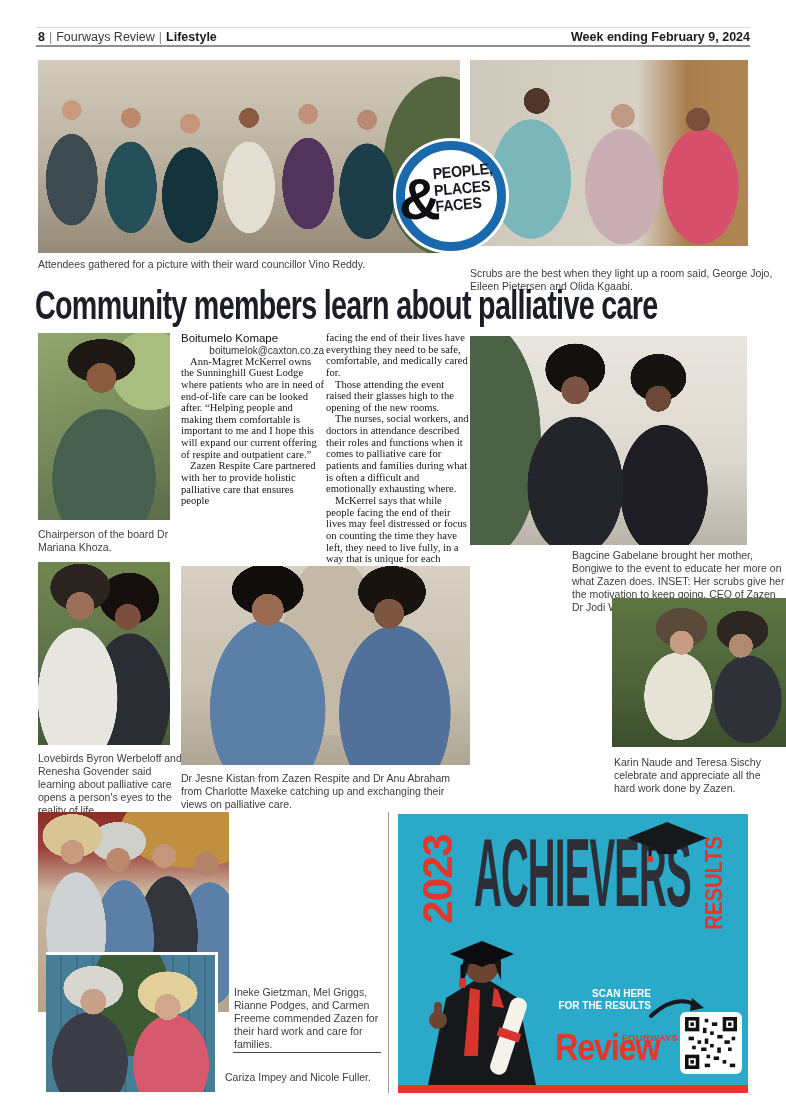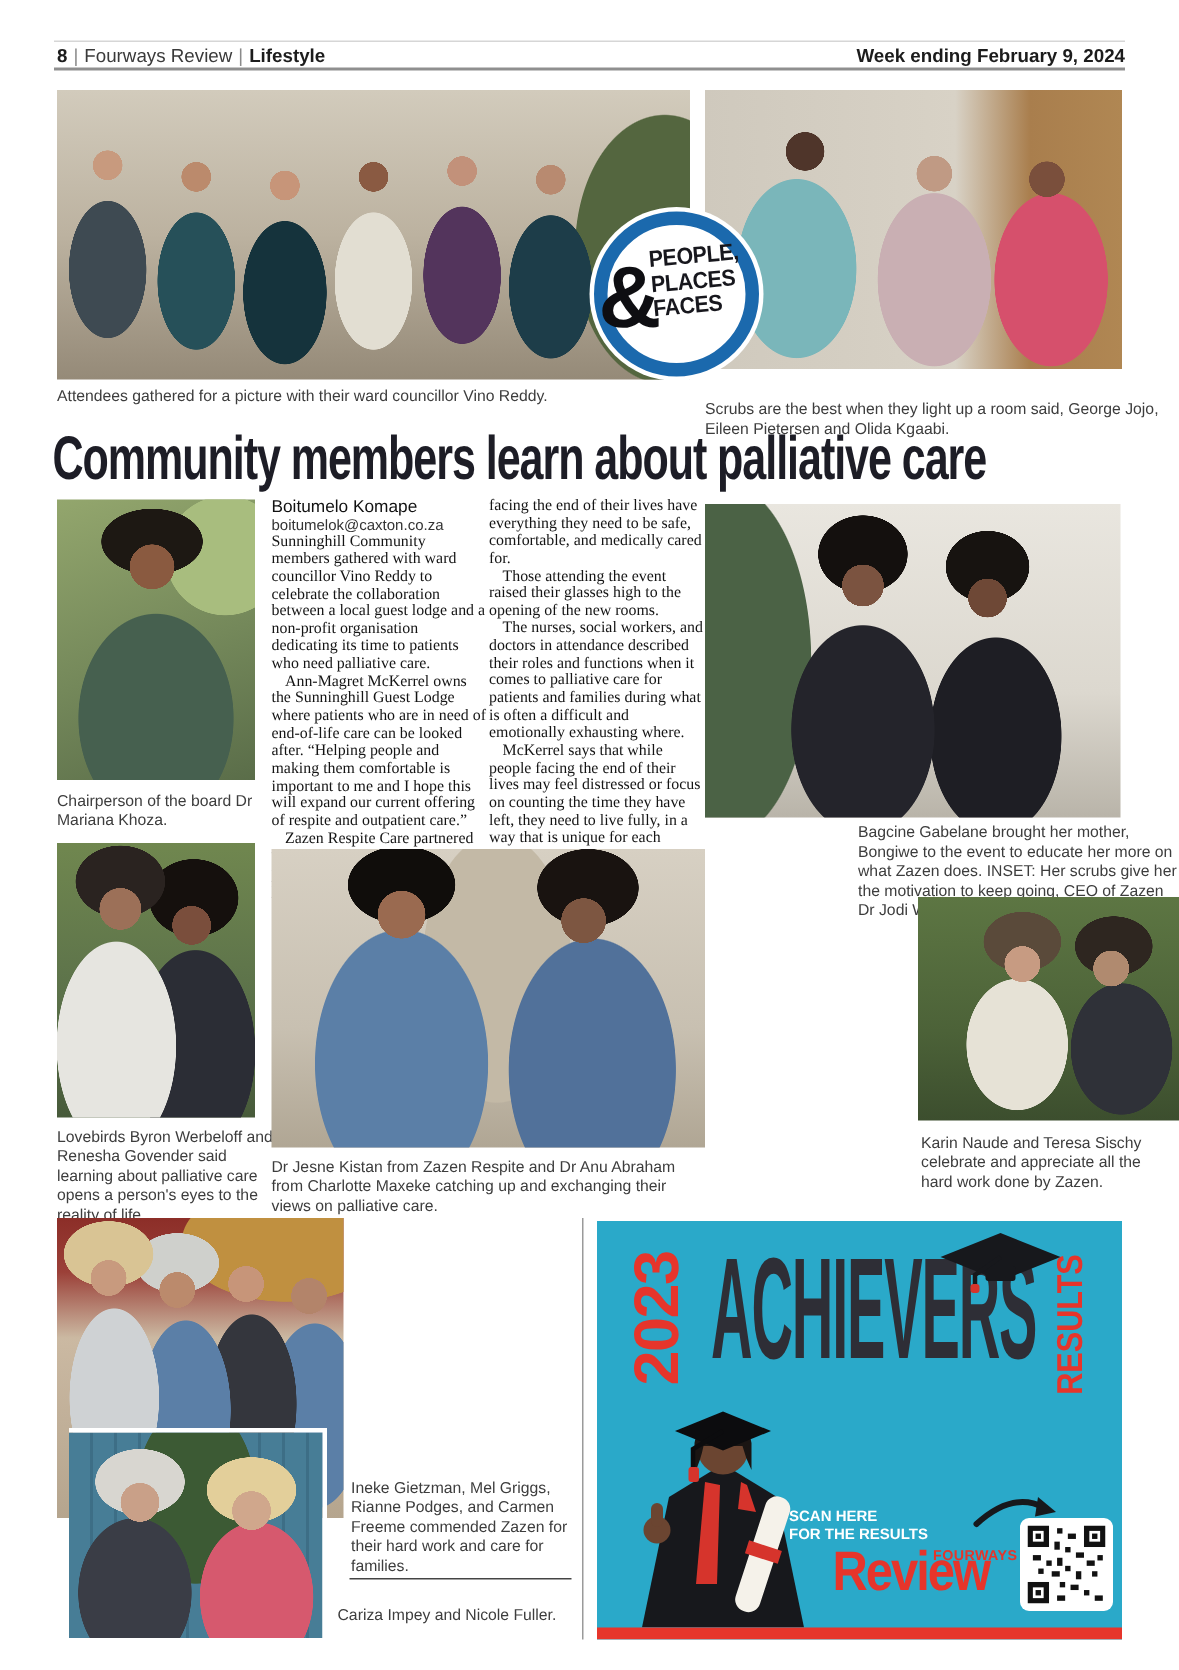--- a/index.html
+++ b/index.html
@@ -18,21 +18,21 @@
   .caption{position:absolute;font-size:10.5px;line-height:1.24;color:#3d3d3d;}
   
   .headline{position:absolute;left:35px;top:282px;font-size:41px;font-weight:bold;letter-spacing:-1px;
             color:#1d1d26;white-space:nowrap;transform:scaleX(0.70);transform-origin:left top;}
   
   .col{position:absolute;width:143px;font-family:"Liberation Serif",serif;font-size:10.6px;
        line-height:1.10;color:#141414;}
   .col p{margin:0;}
   .col p.ind{text-indent:9px;}
   .byline-name{font-family:"Liberation Sans",sans-serif;font-size:11.5px;color:#111;margin:0;}
-  .byline-email{font-family:"Liberation Sans",sans-serif;font-size:10px;color:#333;margin:0 0 11px 0;}
+  .byline-email{font-family:"Liberation Sans",sans-serif;font-size:10px;color:#333;margin:0 0 11px 0;text-align:right;}
   
   .badge{position:absolute;left:396px;top:141px;width:110px;height:110px;border-radius:50%;
          background:#fff;border:9px solid #1b69ad;box-sizing:border-box;box-shadow:0 0 0 3px #fff;z-index:6;}
   .badge-amp{position:absolute;left:-6px;top:20px;font-size:58px;font-weight:bold;color:#0e0e12;line-height:1;}
   .badge-lines{position:absolute;left:27px;top:16px;transform:rotate(-5deg) scaleX(0.92);
                transform-origin:left top;font-weight:bold;color:#17171d;font-size:15.5px;
                line-height:16.5px;letter-spacing:-0.3px;}
   
   .rule-mid{left:233px;top:1052px;width:148px;height:1px;background:#444;}
   .rule-vert{left:388px;top:812px;width:1px;height:281px;background:#9a9a9a;}
@@ -43,22 +43,22 @@
            font-size:42px;font-weight:bold;color:#e6352b;text-align:center;line-height:46px;letter-spacing:-1px;}
   .ad-title{position:absolute;left:76px;top:22px;font-size:96px;font-weight:bold;color:#2e2e36;
             line-height:0.78;white-space:nowrap;transform:scaleX(0.40);transform-origin:left top;letter-spacing:-2px;}
   .ad-results{position:absolute;left:256px;top:56px;width:120px;height:26px;
               transform:rotate(-90deg) scaleX(0.85);font-size:24px;font-weight:bold;color:#e6352b;
               text-align:center;line-height:26px;}
   .ad-cap{position:absolute;left:226px;top:2px;z-index:3;}
   .ad-msg{position:absolute;left:142px;top:106px;width:202px;height:80px;background:#e6352b;
           border-radius:18px;color:#fff;font-weight:bold;text-align:center;display:flex;
           flex-direction:column;justify-content:center;font-size:13.5px;line-height:17px;letter-spacing:-0.2px;}
-  .ad-scan{position:absolute;left:128px;top:192px;width:125px;color:#fff;font-weight:bold;
-           font-size:10px;line-height:12px;text-align:left;}
+  .ad-scan{position:absolute;left:128px;top:174px;width:125px;color:#fff;font-weight:bold;
+           font-size:10px;line-height:12px;text-align:right;}
   .ad-arrow{position:absolute;left:250px;top:178px;}
   .ad-qr{position:absolute;left:282px;top:198px;width:62px;height:62px;background:#fff;border-radius:6px;
          display:flex;align-items:center;justify-content:center;}
   .ad-brand{position:absolute;left:157px;top:215px;font-size:37px;font-weight:bold;color:#e6352b;
             letter-spacing:-1.5px;transform:scaleX(0.88);transform-origin:left top;line-height:1;}
   .ad-brand-sub{position:absolute;left:224px;top:218px;font-size:9.5px;font-weight:bold;color:#e6352b;
                 letter-spacing:0.3px;}
   .ad-grad{position:absolute;left:2px;top:122px;}
   
   .ph-attendees{background:
@@ -175,21 +175,20 @@
   <div class="caption" style="left:470px;top:250px;width:314px;margin-top:17px;">Scrubs are the best when they light up a room said, George Jojo, Eileen Pietersen and Olida Kgaabi.</div>
 
   <div class="headline">Community members learn about palliative care</div>
 
   <div class="photo ph-khoza" style="left:38px;top:333px;width:132px;height:187px;"></div>
   <div class="caption" style="left:38px;top:528px;width:142px;">Chairperson of the board Dr Mariana Khoza.</div>
 
   <div class="col" style="left:181px;top:332px;">
     <p class="byline-name">Boitumelo Komape</p>
     <p class="byline-email">boitumelok@caxton.co.za</p>
-    <p>Sunninghill Community members gathered with ward councillor Vino Reddy to celebrate the collaboration between a local guest lodge and a non-profit organisation dedicating its time to patients who need palliative care.</p>
     <p class="ind">Ann-Magret McKerrel owns the Sunninghill Guest Lodge where patients who are in need of end-of-life care can be looked after. “Helping people and making them comfortable is important to me and I hope this will expand our current offering of respite and outpatient care.”</p>
     <p class="ind">Zazen Respite Care partnered with her to provide holistic palliative care that ensures people</p>
   </div>
   <div class="col" style="left:326px;top:332px;">
     <p>facing the end of their lives have everything they need to be safe, comfortable, and medically cared for.</p>
     <p class="ind">Those attending the event raised their glasses high to the opening of the new rooms.</p>
     <p class="ind">The nurses, social workers, and doctors in attendance described their roles and functions when it comes to palliative care for patients and families during what is often a difficult and emotionally exhausting where.</p>
     <p class="ind">McKerrel says that while people facing the end of their lives may feel distressed or focus on counting the time they have left, they need to live fully, in a way that is unique for each patient and their circumstances, for the days they still have.</p>
   </div>
 

